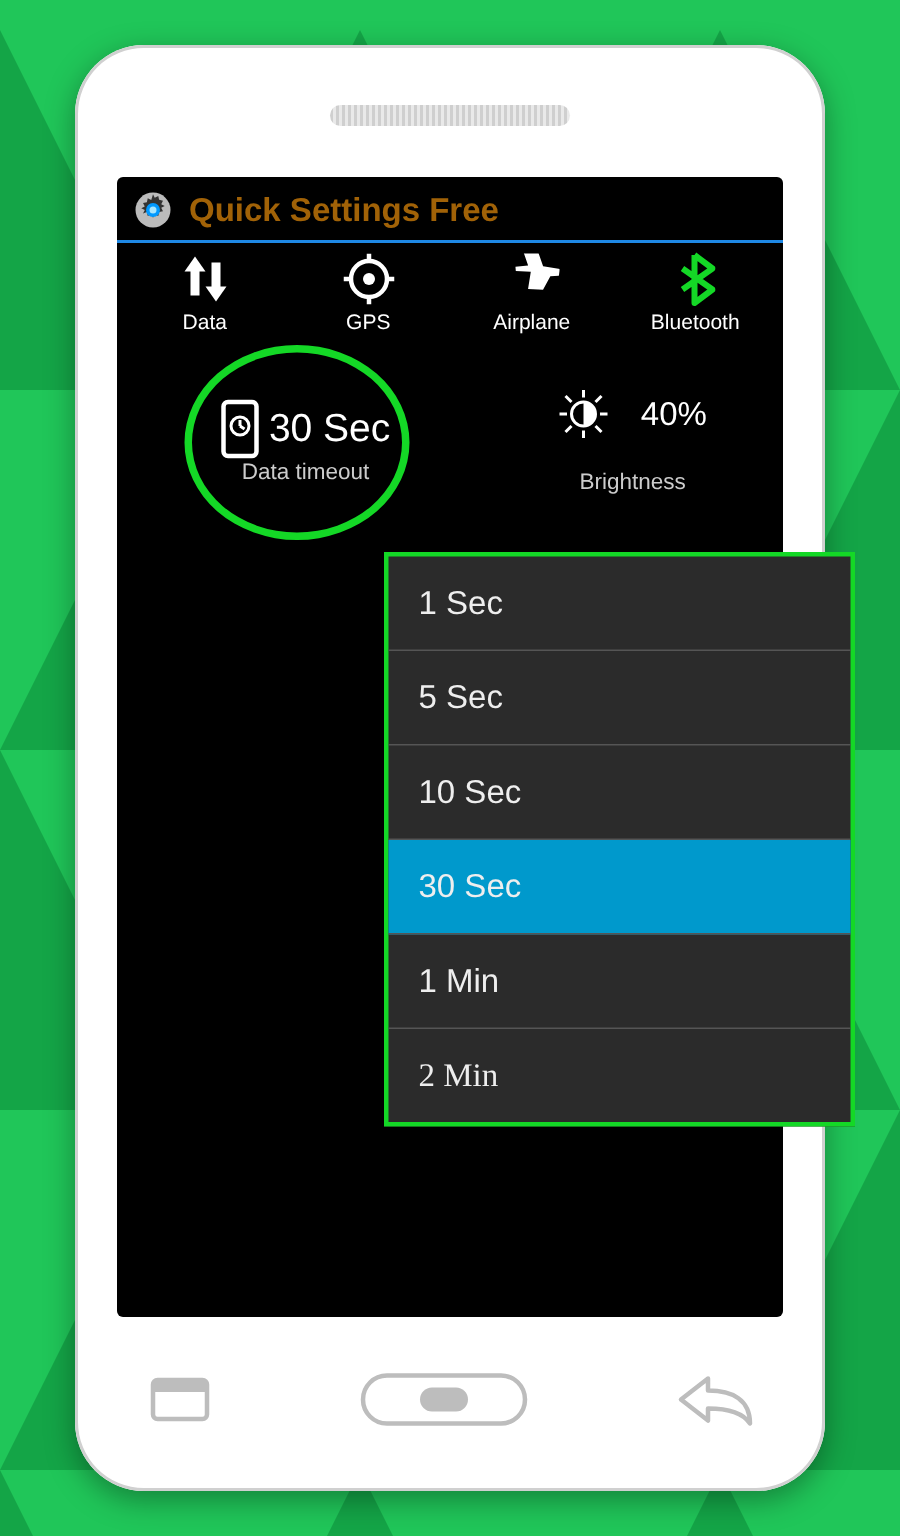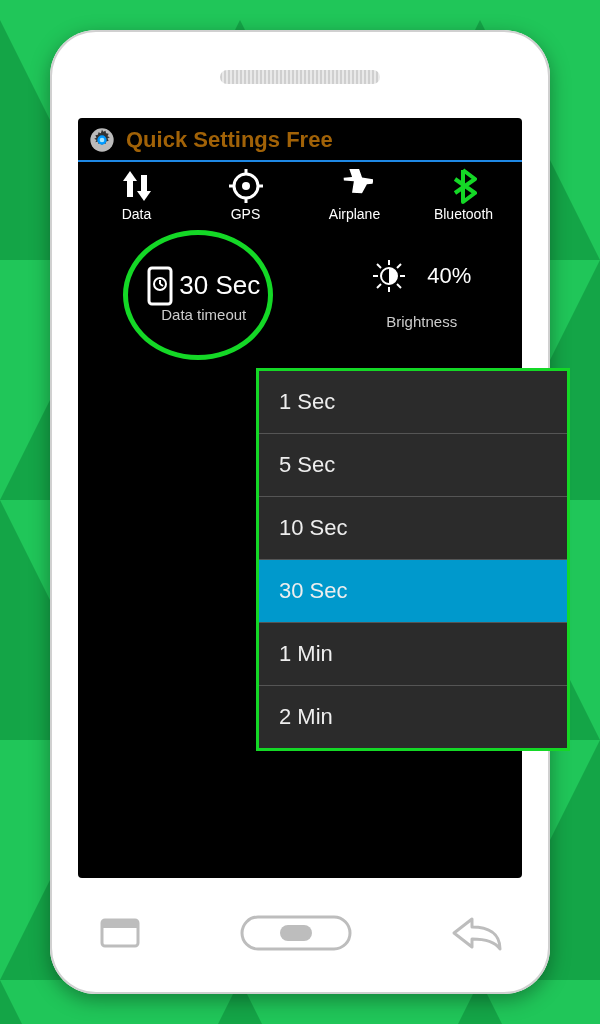--- a/index.html
+++ b/index.html
@@ -92,21 +92,21 @@
     width:314px;
     background:#2b2b2b;
     border:3px solid #14d826;
     margin-top:10px;
   }
   .dd-item {
     padding:18px 20px;
     font-size:22px; color:#eee;
     border-bottom:1px solid #555;
   }
-  .dd-item:last-child { border-bottom:none; }
+  .dd-item:last-child { border-bottom:none;font-family:Liberation Serif, serif; }
   .dd-item.sel { background:#0099cc; }
 
   svg { display:block; }
 </style>
 </head>
 <body>
 
 <div class="bg">
   <svg width="600" height="1024" viewBox="0 0 600 1024">
     <rect width="600" height="1024" fill="#20c659"></rect>

